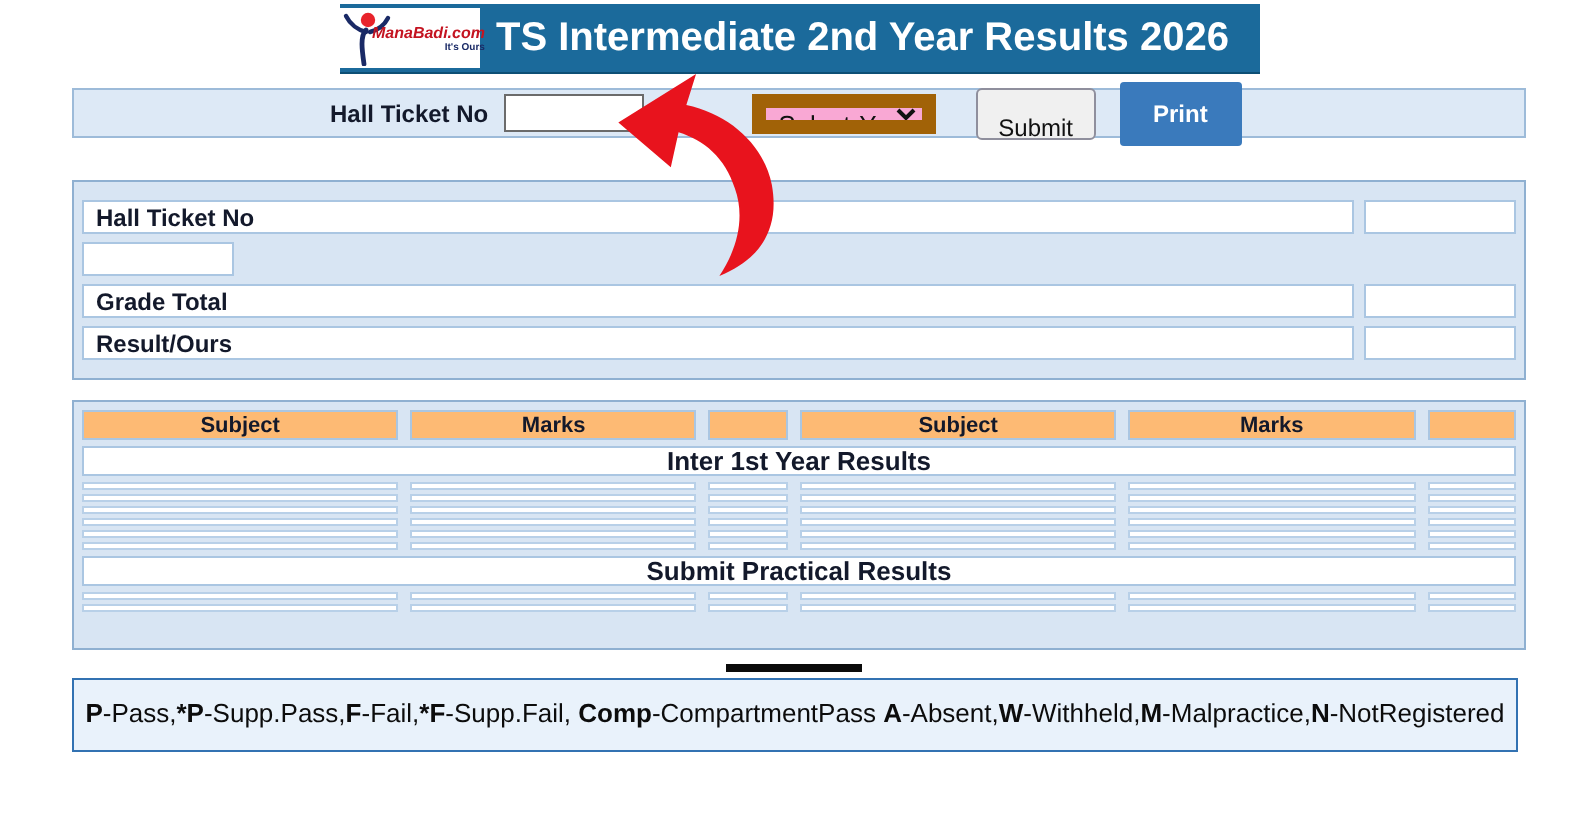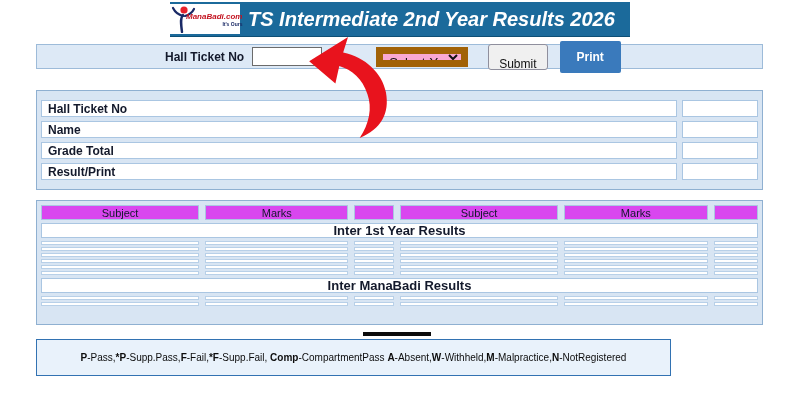--- a/index.html
+++ b/index.html
@@ -14,21 +14,21 @@
   }
   .logo-box {
     width: 70px; height: 30px; background: #ffffff;
     display: flex; align-items: center; justify-content: flex-start;
     position: relative; flex: 0 0 auto;
   }
   .logo-fig { width: 26px; height: 28px; flex: 0 0 auto; }
   .logo-text-wrap { position: absolute; left: 16px; top: 9px; line-height: 1; text-align: left; }
   .logo-name { font-size: 8px; font-weight: bold; font-style: italic; color: #c41421; white-space: nowrap; }
   .logo-tagline { font-size: 5px; font-weight: bold; color: #1a2a66; text-align: right; margin-top: 1px; }
-  .header-title { color: #ffffff; font-size: 20px; font-weight: 600; letter-spacing: 0px; white-space: nowrap; font-style: italic; }
+  .header-title { color: #ffffff; font-size: 20px; font-weight: 600; letter-spacing: 0px; white-space: nowrap; }
 
   
   .form-row {
     position: absolute; left: 36px; top: 44px; width: 727px; height: 25px;
     background: #dde9f6; border: 1px solid #9dbbd9;
     display: flex; align-items: center;
   }
   .ht-label { font-size: 12px; font-weight: bold; color: #13192b; margin-left: 128px; }
   .ht-input {
     margin-left: 8px; width: 70px; height: 19px; border: 1px solid #6b6b6b;
@@ -65,39 +65,39 @@
   .info-value-cell { flex: 0 0 76px; background: #ffffff; border: 1px solid #aac6e2; font-size: 12px; color: #13192b; }
 
   
   .marks-table {
     position: absolute; left: 36px; top: 200px; width: 727px; height: 125px;
     background: #d8e5f3; border: 1px solid #8fb0d1;
     padding: 4px 4px;
   }
   .col-grid { display: grid; grid-template-columns: 160fr 145fr 40fr 160fr 145fr 45fr; column-gap: 6px; }
   .head-cell {
-    background: #d946ef; border: 1px solid #aac6e2; height: 15px;
-    font-size: 11px; font-weight: normal; color: #13192b;
+    background: #fdba74; border: 1px solid #aac6e2; height: 15px;
+    font-size: 11px; font-weight: bold; color: #13192b;
     display: flex; align-items: center; justify-content: center;
   }
   .section-bar {
     background: #ffffff; border: 1px solid #aac6e2; height: 15px; margin: 3px 0;
     font-size: 13px; font-weight: bold; color: #13192b;
     display: flex; align-items: center; justify-content: center;
   }
   .stripe-row { margin-bottom: 2px; }
   .stripe-cell { background: #ffffff; border: 1px solid #b8d0e8; height: 4px; }
 
   
   .divider-bar { position: absolute; left: 363px; top: 332px; width: 68px; height: 4px; background: #0b0b0b; }
   .footer-box {
-    position: absolute; left: 36px; top: 339px; width: 635px; height: 37px;
+    position: absolute; left: 36px; top: 339px; width: 723px; height: 37px;
     background: #e9f2fb; border: 1px solid #3272b2;
     display: flex; flex-direction: column; align-items: center; justify-content: center;
-    font-size: 10px; color: #0c0c0c; line-height: 1.55;
+    font-size: 13px; color: #0c0c0c; line-height: 1.55;
   }
   .footer-line { white-space: nowrap; }
   .footer-line b { font-weight: bold; }
 </style>
 </head>
 <body>
 
 <div class="page">
 
   <div class="header-bar">
@@ -131,29 +131,28 @@
       <path d="M 14 26 L 54 1 L 49 17 C 72 22, 89 38, 93 58 C 97 80, 88 96, 66 105 C 76 90, 79 74, 74 60 C 69 44, 58 35, 45 31 L 41 49 Z" fill="#e8131d"></path>
     </svg>
   </div>
 
   <div class="info-table">
     <div class="info-row">
       <div class="info-label-cell">Hall Ticket No</div>
       <div class="info-value-cell"></div>
     </div>
     <div class="info-row">
-      <div class="info-label-cell">Name</div>
       <div class="info-value-cell"></div>
     </div>
     <div class="info-row">
       <div class="info-label-cell">Grade Total</div>
       <div class="info-value-cell"></div>
     </div>
     <div class="info-row">
-      <div class="info-label-cell">Result/Print</div>
+      <div class="info-label-cell">Result/Ours</div>
       <div class="info-value-cell"></div>
     </div>
   </div>
 
   <div class="marks-table">
     <div class="col-grid">
       <div class="head-cell">Subject</div>
       <div class="head-cell">Marks</div>
       <div class="head-cell"></div>
       <div class="head-cell">Subject</div>
@@ -205,21 +204,21 @@
     </div>
     <div class="col-grid stripe-row">
       <div class="stripe-cell"></div>
         <div class="stripe-cell"></div>
         <div class="stripe-cell"></div>
         <div class="stripe-cell"></div>
         <div class="stripe-cell"></div>
         <div class="stripe-cell"></div>
     </div>
 
-    <div class="section-bar">Inter ManaBadi Results</div>
+    <div class="section-bar">Submit Practical Results</div>
     <div class="col-grid stripe-row">
       <div class="stripe-cell"></div>
         <div class="stripe-cell"></div>
         <div class="stripe-cell"></div>
         <div class="stripe-cell"></div>
         <div class="stripe-cell"></div>
         <div class="stripe-cell"></div>
     </div>
     <div class="col-grid stripe-row">
       <div class="stripe-cell"></div>

